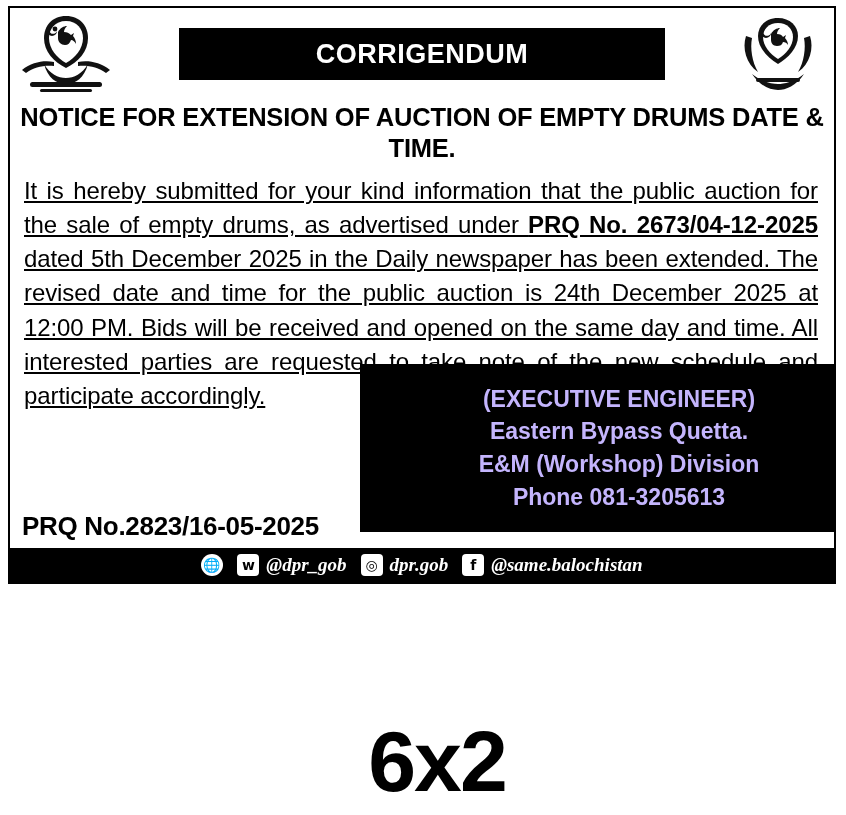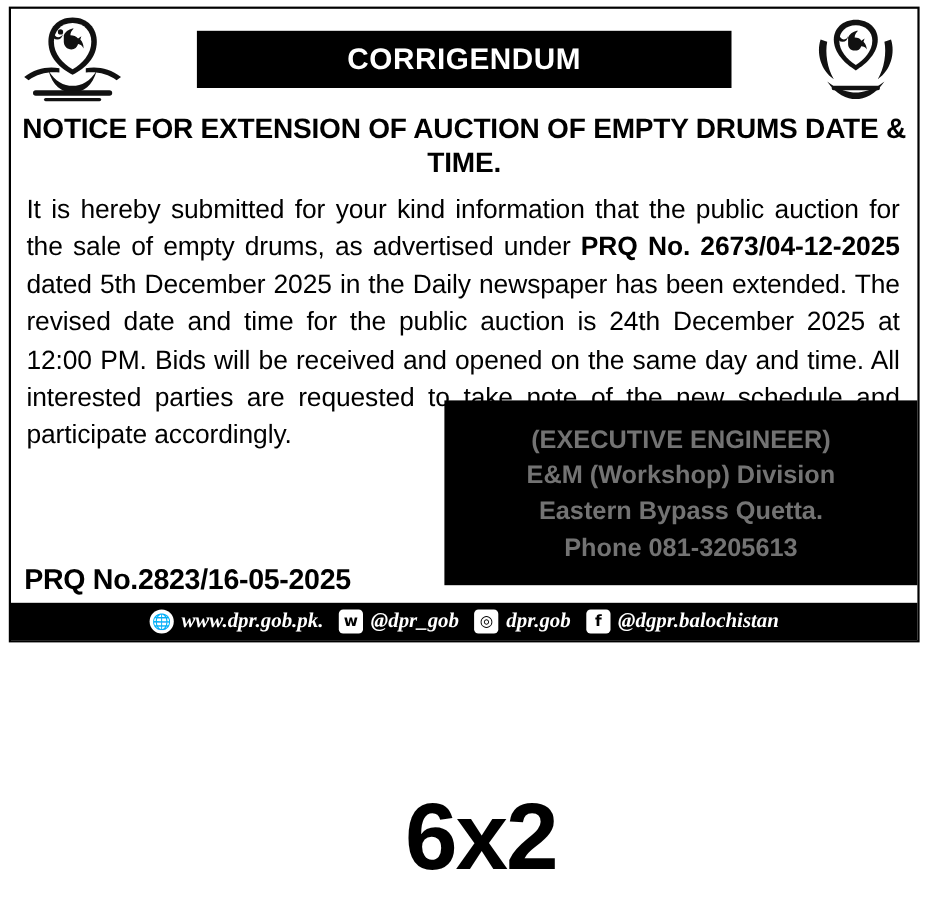--- a/index.html
+++ b/index.html
@@ -86,44 +86,46 @@
   }
 
   
   .body-text {
     margin: 10px 16px 0 14px;
     font-size: 24px;
     line-height: 1.42;
     text-align: justify;
     text-justify: inter-word;
     letter-spacing: -0.1px;
+    text-decoration: underline;
   }
   .body-text b { font-weight: bold; }
 
   
   .sign-row {
     position: absolute;
     left: 0;
     right: 0;
     bottom: 36px;
     height: 182px;
   }
   .sign-box {
     position: absolute;
     right: 0;
     top: 0;
     width: 430px;
     height: 168px;
     background: #000;
-    color: #737373;
+    color: #c4b5fd;
     display: flex;
     flex-direction: column;
     align-items: center;
     justify-content: center;
     text-align: center;
+    padding-left: 44px;
   }
   .sign-box div {
     font-size: 23px;
     font-weight: bold;
     line-height: 1.42;
   }
 
   .prq-no {
     position: absolute;
     left: 12px;
@@ -238,47 +240,46 @@
 
     </div>
 
     <div class="title">NOTICE FOR EXTENSION OF AUCTION OF EMPTY DRUMS DATE &amp; TIME.</div>
 
     <p class="body-text"><span>It is hereby submitted for your kind information that the public auction for the sale of empty drums, as advertised under </span><b>PRQ No. 2673/04-12-2025</b><span> dated 5th December 2025 in the Daily newspaper has been extended. The revised date and time for the public auction is 24th December 2025 at 12:00 PM. Bids will be received and opened on the same day and time. All interested parties are requested to take note of the new schedule and participate accordingly.</span></p>
 
     <div class="sign-row">
       <div class="sign-box">
         <div>(EXECUTIVE ENGINEER)</div>
+        <div>Eastern Bypass Quetta.</div>
         <div>E&amp;M (Workshop) Division</div>
-        <div>Eastern Bypass Quetta.</div>
         <div>Phone 081-3205613</div>
       </div>
       <div class="prq-no">PRQ No.2823/16-05-2025</div>
     </div>
 
     <div class="footer">
 
       <div class="foot-item">
         <span class="ic round globe">🌐</span>
-        <span>www.dpr.gob.pk.</span>
       </div>
 
       <div class="foot-item">
         <span class="ic">w</span>
         <span>@dpr_gob</span>
       </div>
 
       <div class="foot-item">
         <span class="ic">◎</span>
         <span>dpr.gob</span>
       </div>
 
       <div class="foot-item">
         <span class="ic">f</span>
-        <span>@dgpr.balochistan</span>
+        <span>@same.balochistan</span>
       </div>
 
     </div>
 
   </div>
 
   <div class="size-marker">6x2</div>
 
 </div>
 

